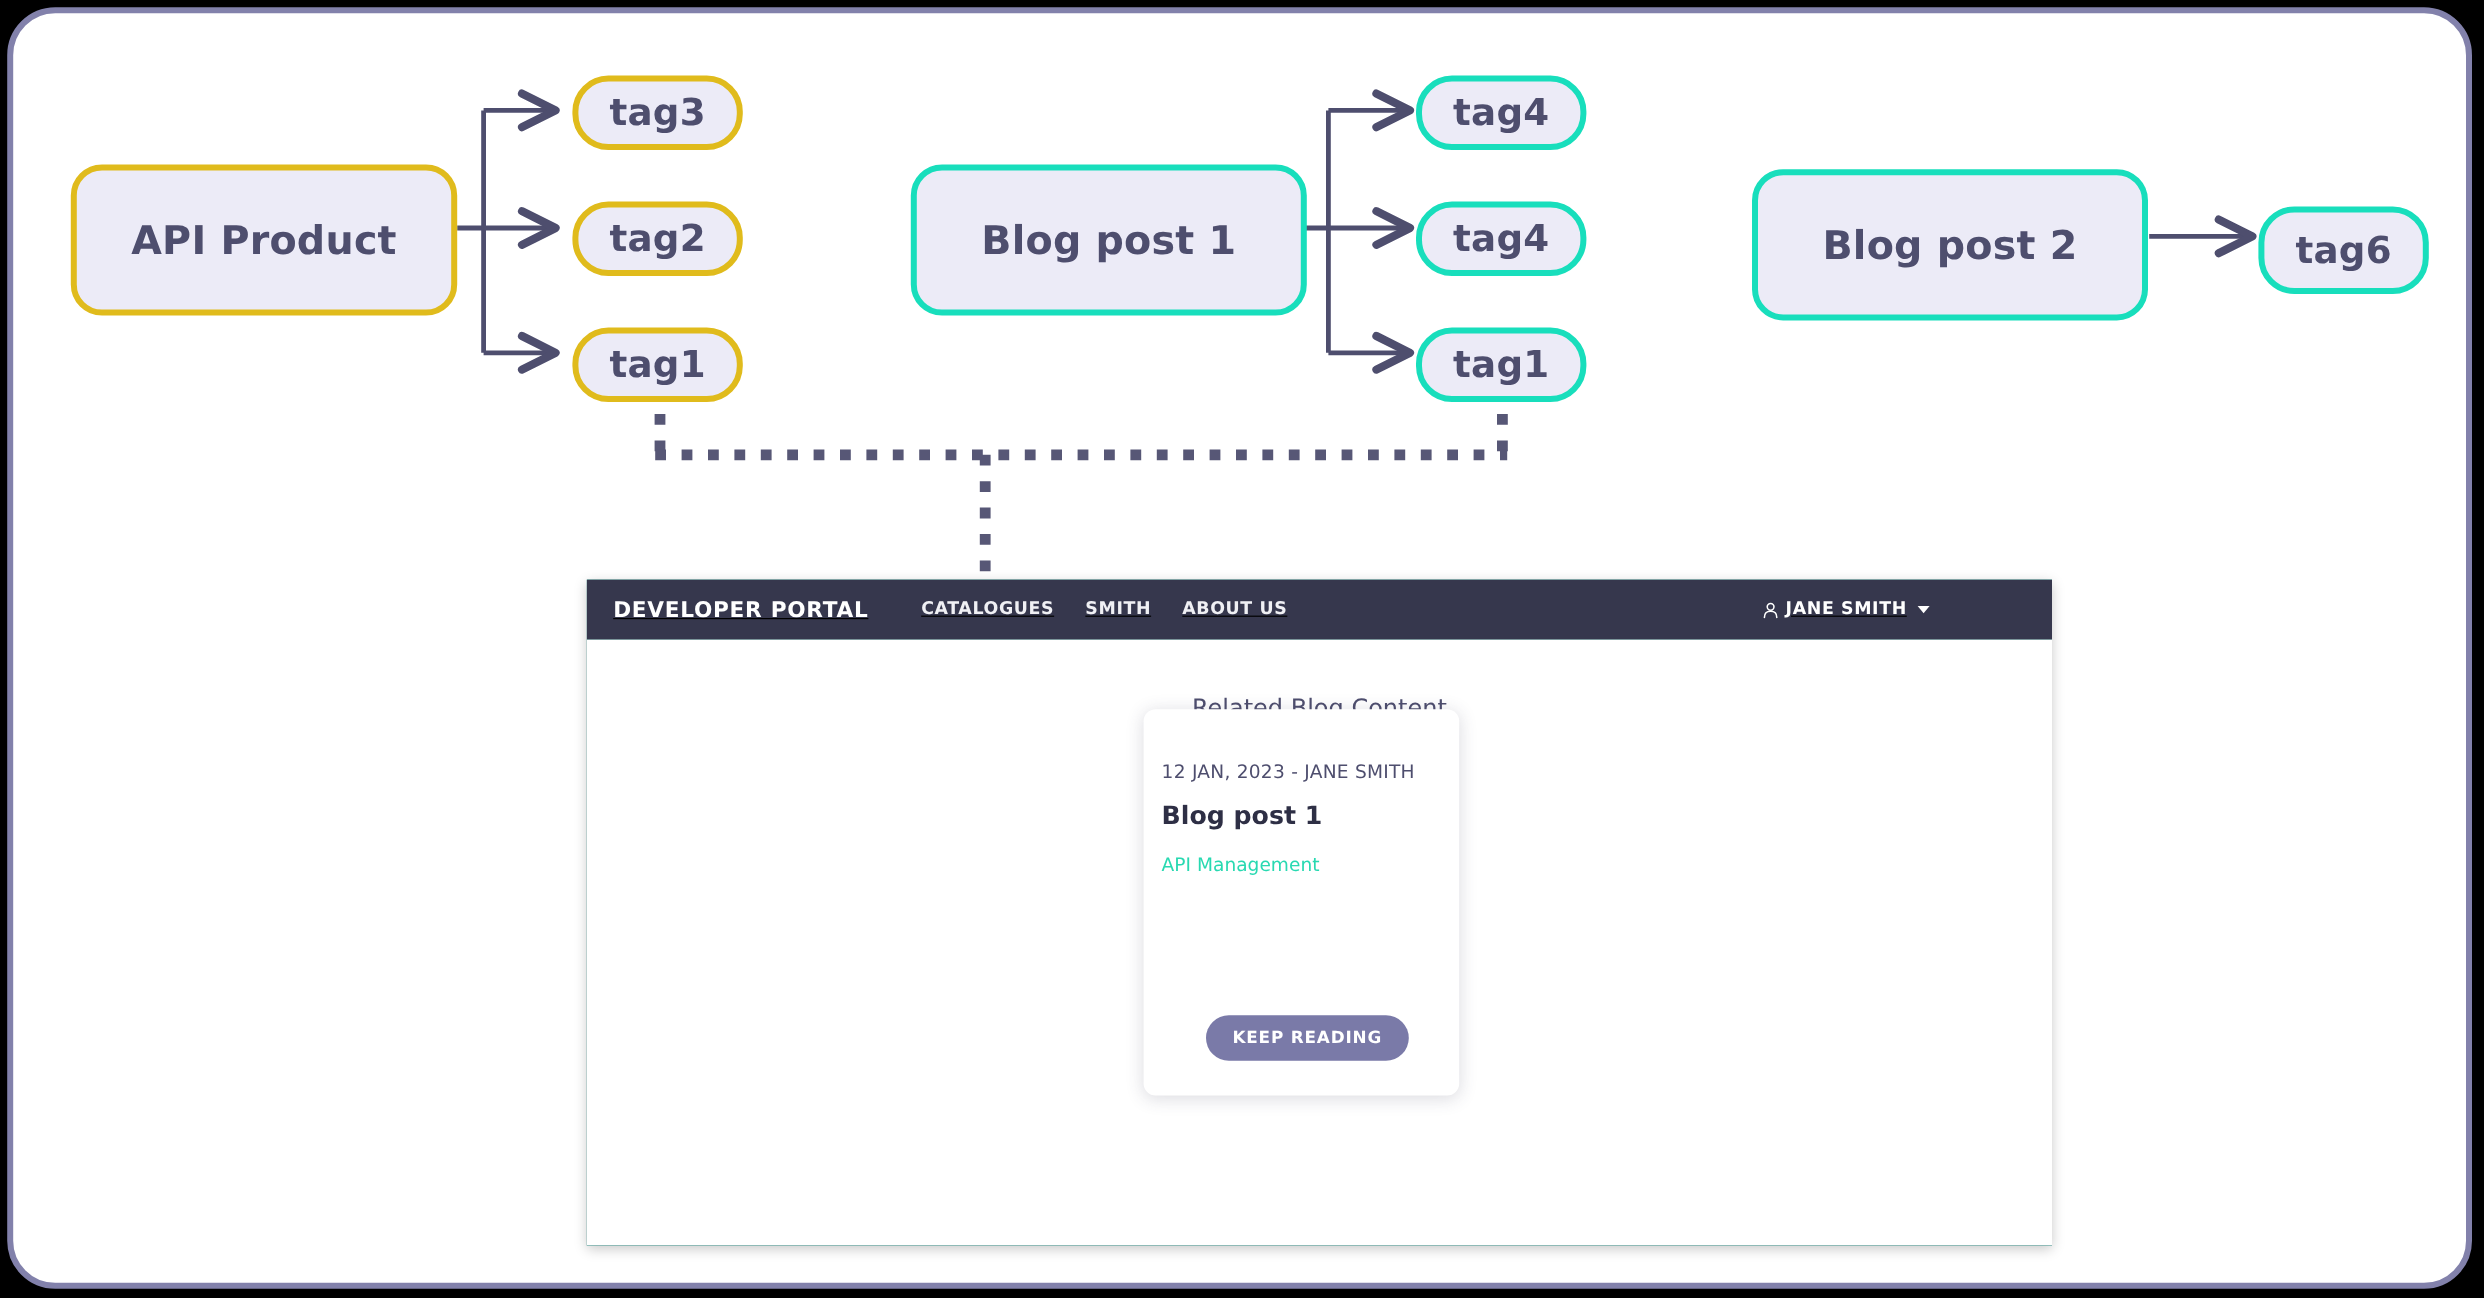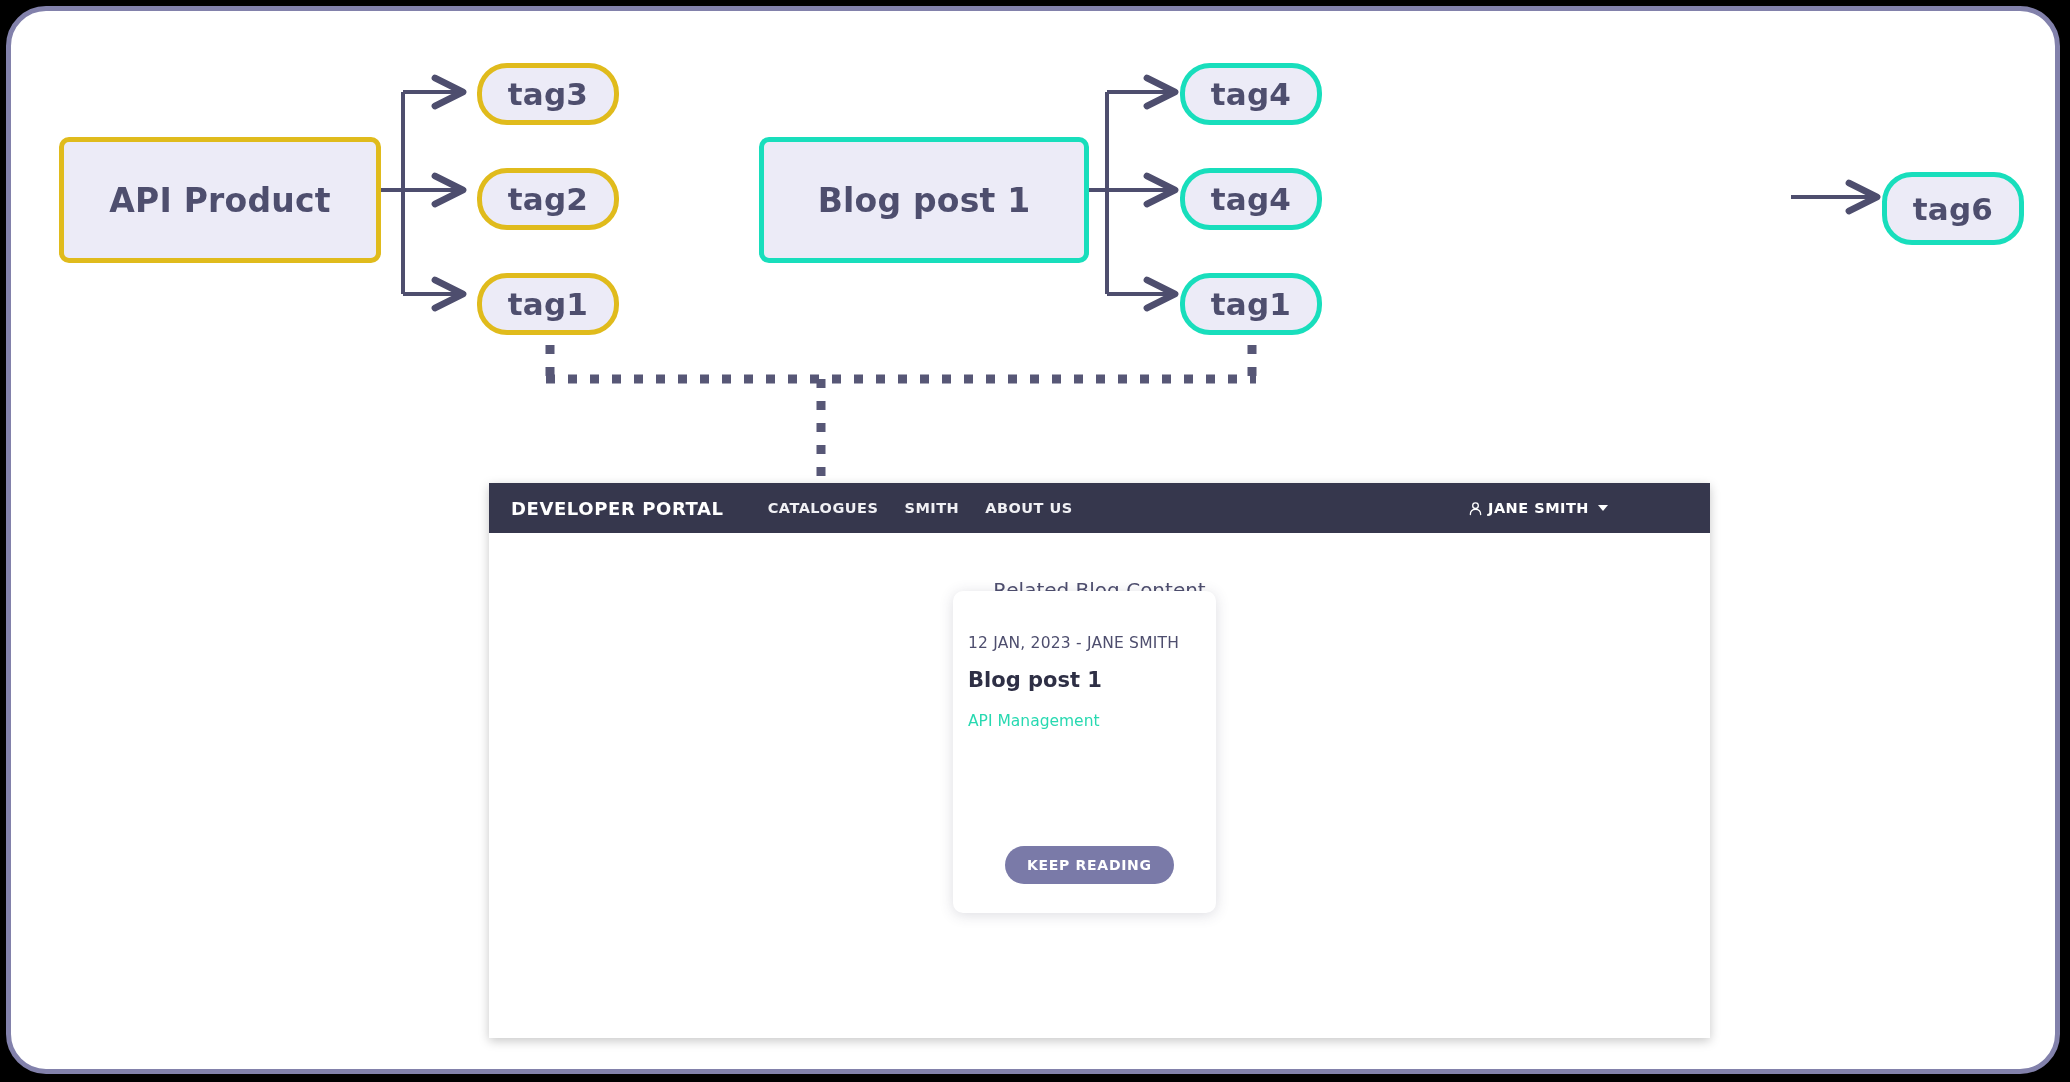--- a/index.html
+++ b/index.html
@@ -43,21 +43,21 @@
     background: #ecebf7;
     display: flex;
     align-items: center;
     justify-content: center;
     color: #4e4e6e;
     font-weight: 700;
     letter-spacing: .2px;
     white-space: nowrap;
   }
   .node.entity {
-    border-radius: 10px;
+    border-radius: 26px;
     border: 5px solid #e0bb1c;
     font-size: 33px;
   }
   .node.entity.teal { border-color: #18debc; }
   .node.tag {
     border-radius: 30px;
     border: 5px solid #e0bb1c;
     font-size: 31px;
   }
   .node.tag.teal { border-color: #18debc; }
@@ -65,20 +65,21 @@
   
   #portal {
     position: absolute;
     left: 478px;
     top: 472px;
     width: 1221px;
     height: 555px;
     background: #0f766e;
     box-shadow: 0 3px 10px rgba(0,0,0,0.22);
     overflow: hidden;
+    text-decoration: underline;
   }
   #portal-header {
     height: 50px;
     background: #36374d;
     display: flex;
     align-items: center;
     padding: 0 22px;
     position: relative;
   }
   #portal-brand {
@@ -241,20 +242,23 @@
   <div class="node tag teal" style="left:1169px; top:52px; width:142px; height:62px;">
     <span>tag4</span>
   </div>
   <div class="node tag teal" style="left:1169px; top:157px; width:142px; height:62px;">
     <span>tag4</span>
   </div>
   <div class="node tag teal" style="left:1169px; top:262px; width:142px; height:62px;">
     <span>tag1</span>
   </div>
 
+  <div class="node entity teal" style="left:1449px; top:130px; width:330px; height:126px;">
+    <span>Blog post 2</span>
+  </div>
   <div class="node tag teal" style="left:1871px; top:161px; width:142px; height:73px;">
     <span>tag6</span>
   </div>
 
   <div id="portal">
 
     <div id="portal-header">
       <div id="portal-brand">DEVELOPER PORTAL</div>
 
       <div class="nav-item">CATALOGUES</div>

